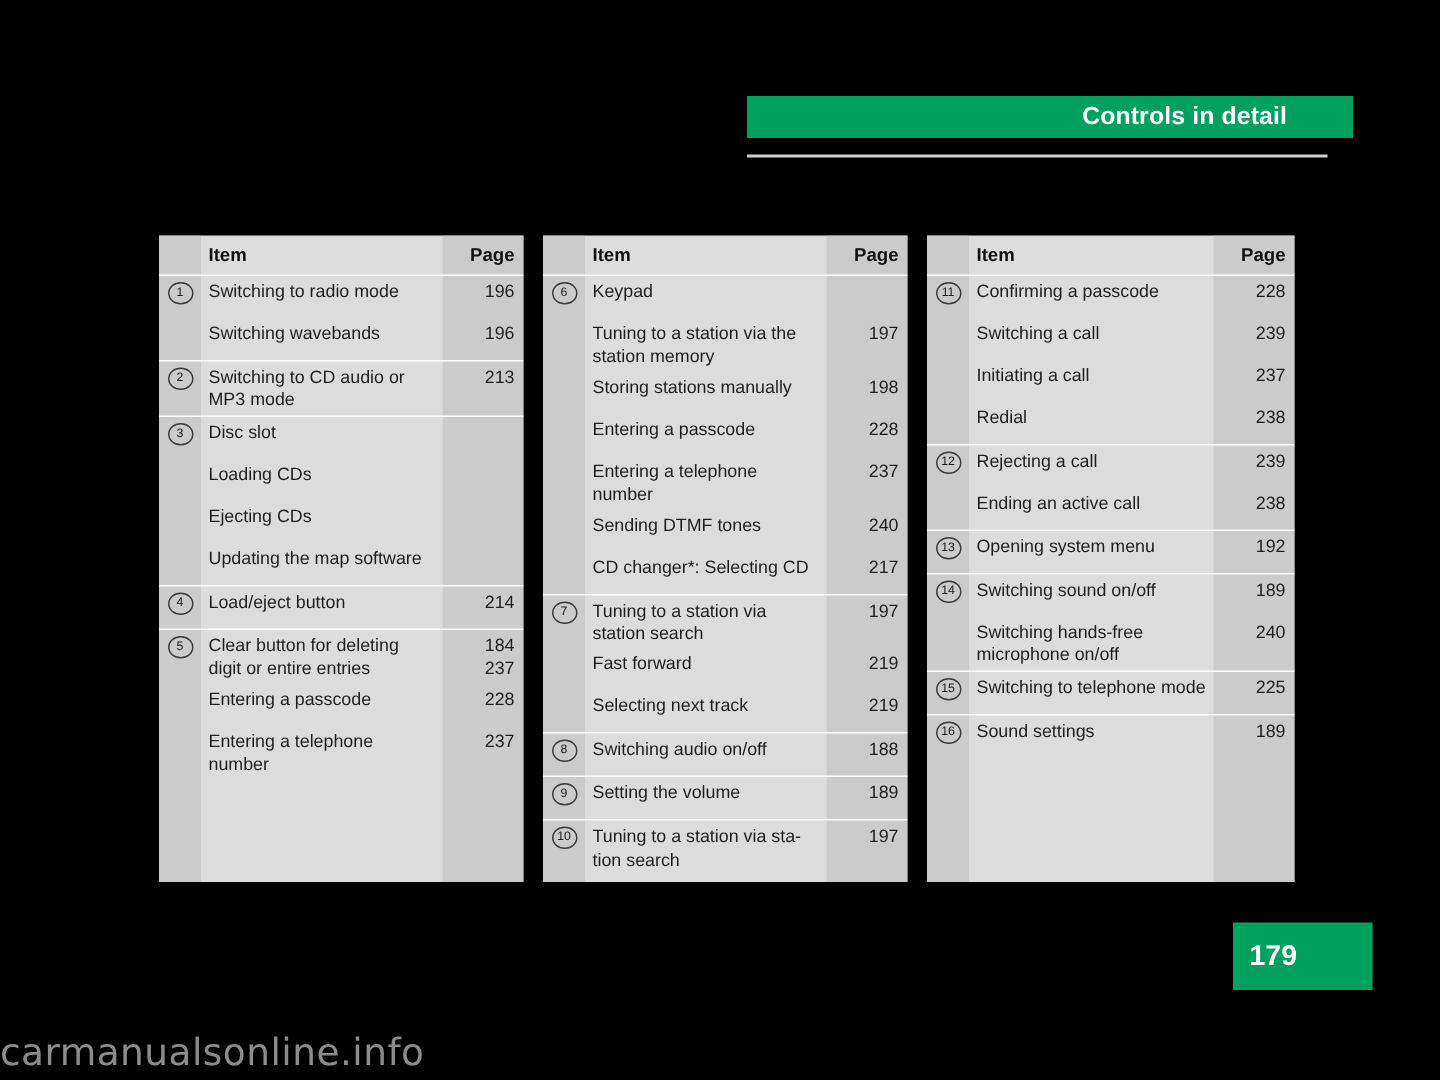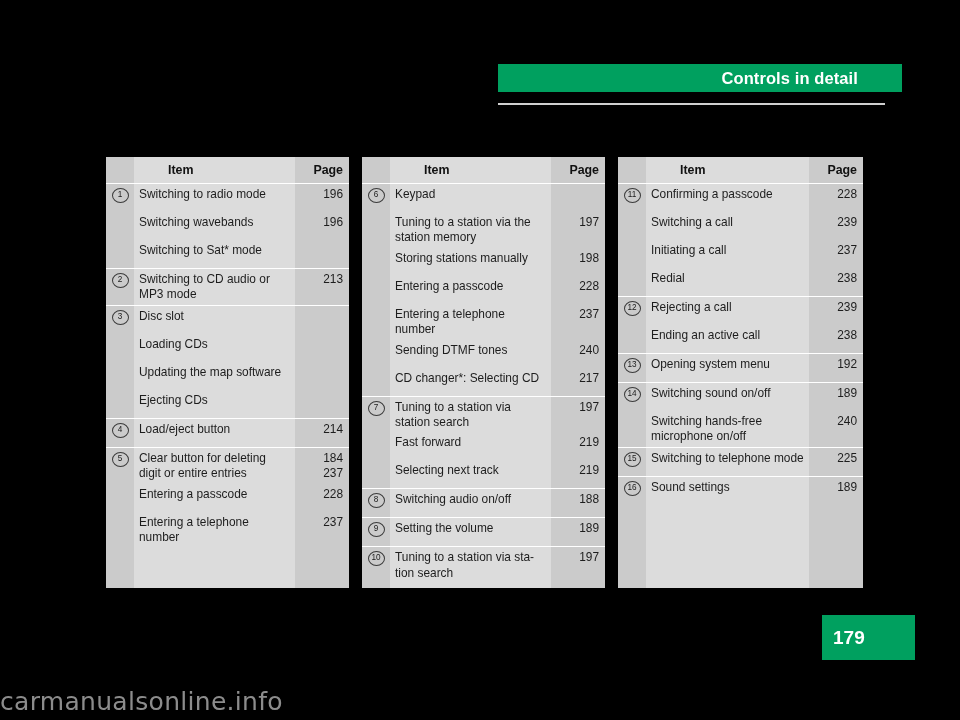--- a/index.html
+++ b/index.html
@@ -90,21 +90,20 @@
     z-index: 2;
   }
 
   
   .thead {
     display: flex;
     height: 26px;
     align-items: center;
     background: transparent;
     border-bottom: 1px solid #ffffff;
-    padding-left: 29px;
   }
   .thead .th-num { width: 28px; flex: 0 0 28px; }
   .thead .th-item {
     flex: 1 1 auto;
     padding-left: 5px;
     font-weight: bold;
     font-size: 12.4px;
     color: #111;
   }
   .thead .th-page {
@@ -230,25 +229,20 @@
               <span class="circ">1</span>
             </div>
             <div class="cell-item">Switching to radio mode</div>
             <div class="cell-page">196</div>
           </div>
           <div class="row">
             <div class="cell-num"></div>
             <div class="cell-item">Switching wavebands</div>
             <div class="cell-page">196</div>
           </div>
-          <div class="row">
-            <div class="cell-num"></div>
-            <div class="cell-item">Switching to Sat* mode</div>
-            <div class="cell-page"></div>
-          </div>
         </div>
         <div class="grp">
           <div class="row">
             <div class="cell-num">
               <span class="circ">2</span>
             </div>
             <div class="cell-item">Switching to CD audio or MP3 mode</div>
             <div class="cell-page">213</div>
           </div>
         </div>
@@ -260,26 +254,26 @@
             <div class="cell-item">Disc slot</div>
             <div class="cell-page"></div>
           </div>
           <div class="row">
             <div class="cell-num"></div>
             <div class="cell-item">Loading CDs</div>
             <div class="cell-page"></div>
           </div>
           <div class="row">
             <div class="cell-num"></div>
+            <div class="cell-item">Ejecting CDs</div>
+            <div class="cell-page"></div>
+          </div>
+          <div class="row">
+            <div class="cell-num"></div>
             <div class="cell-item">Updating the map software</div>
-            <div class="cell-page"></div>
-          </div>
-          <div class="row">
-            <div class="cell-num"></div>
-            <div class="cell-item">Ejecting CDs</div>
             <div class="cell-page"></div>
           </div>
         </div>
         <div class="grp">
           <div class="row">
             <div class="cell-num">
               <span class="circ">4</span>
             </div>
             <div class="cell-item">Load/eject button</div>
             <div class="cell-page">214</div>

